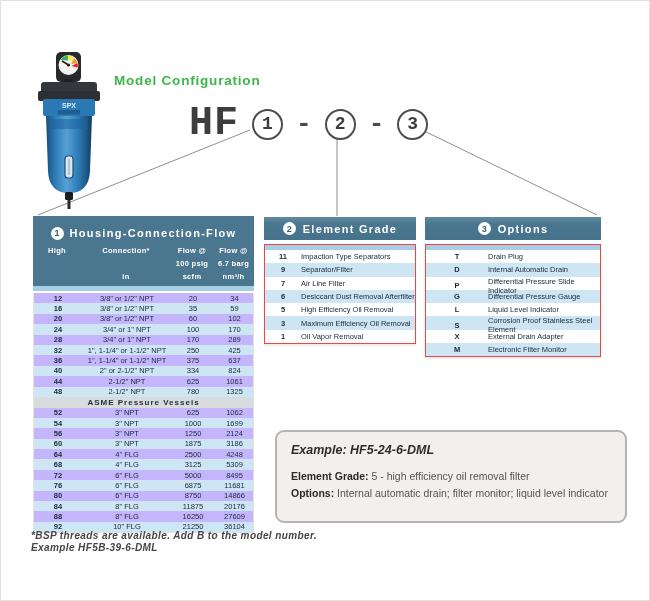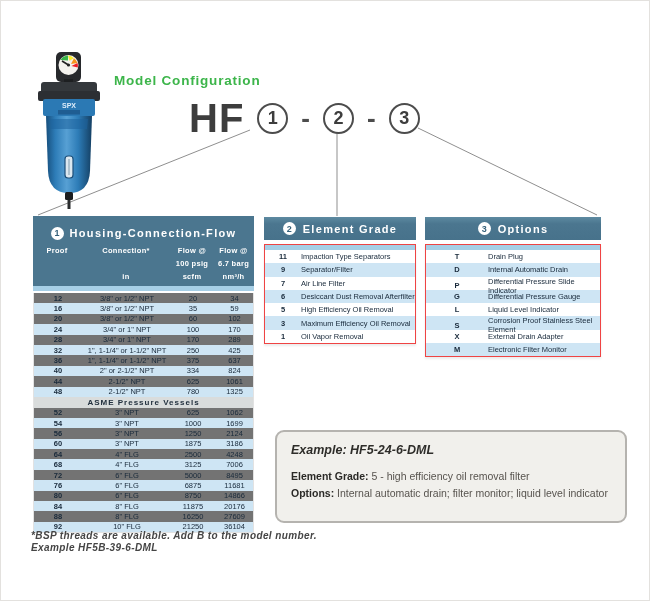--- a/index.html
+++ b/index.html
@@ -6,21 +6,21 @@
   .page{
     position:relative;width:650px;height:601px;background:#ffffff;
     font-family:"Liberation Sans", sans-serif;overflow:hidden;
     border:1px solid #e3e1de;box-sizing:border-box;
   }
   .lines-svg{position:absolute;top:0;left:0;pointer-events:none;}
 
   
   .green-title{position:absolute;left:113px;top:72px;font-size:13.5px;font-weight:bold;
     color:#3cb54a;letter-spacing:.8px;}
-  .model-code{position:absolute;left:188px;top:94px;display:flex;align-items:center;gap:13px;}
+  .model-code{position:absolute;left:188px;top:100px;display:flex;align-items:center;gap:13px;font-family:Liberation Mono, monospace;}
   .hf{font-size:40px;font-weight:bold;color:#3d3d3d;letter-spacing:1px;line-height:46px;}
   .num-circle{width:27px;height:27px;border:2.5px solid #4c4c4c;border-radius:50%;
     background:#fff;display:flex;align-items:center;justify-content:center;
     font-size:18px;font-weight:bold;color:#3d3d3d;}
   .dash{font-size:26px;font-weight:bold;color:#4c4c4c;line-height:26px;}
 
   
   .tbl{position:absolute;box-sizing:border-box;}
   .tbl-header{background:linear-gradient(#5d8aa1,#4b768f 30%,#47728b);color:#fff;
     display:flex;align-items:center;justify-content:center;gap:7px;}
@@ -32,21 +32,21 @@
 
   
   .housing{left:32px;top:215px;width:221px;}
   .housing .head-block{background:linear-gradient(#60900aa0,#4b768f) ,#4b768f;background:#4b768f;
     padding:6px 0 3px 0;}
   .housing .title-row{display:flex;align-items:center;justify-content:center;gap:6px;height:22px;
     color:#fff;}
   .col-grid{display:grid;grid-template-columns:48px 90px 42px 41px;color:#fff;
     font-size:7.5px;font-weight:bold;letter-spacing:.3px;text-align:center;}
   .col-grid span{line-height:13px;height:13px;}
-  .h-rows{border:1px solid #e2e2e2;border-top:none;background:#737373;margin-top:2px;}
+  .h-rows{border:1px solid #e2e2e2;border-top:none;background:#c4b5fd;margin-top:2px;}
   .h-row{display:grid;grid-template-columns:48px 90px 42px 41px;height:10.4px;
     align-items:center;text-align:center;font-size:7.5px;color:#18293a;}
   .h-row .c0{font-weight:bold;}
   .asme-band{height:10.6px;background:#d9dcdc;display:flex;align-items:center;justify-content:center;
     font-size:8px;font-weight:bold;letter-spacing:1px;color:#23313f;}
   .footnote{position:absolute;left:30px;top:529px;font-size:10px;font-style:italic;
     color:#454545;letter-spacing:.4px;line-height:12px;font-weight:bold;}
 
   
   .element{left:263px;top:216px;width:152px;}
@@ -131,21 +131,21 @@
     <span class="num-circle">3</span>
   </div>
 
   <section class="tbl housing">
     <div class="head-block">
       <div class="title-row">
         <span class="hdr-circle">1</span>
         <span class="tbl-title">Housing-Connection-Flow</span>
       </div>
       <div class="col-grid">
-        <span>Proof</span>
+        <span>High</span>
         <span>Connection*</span>
         <span>Flow @</span>
         <span>Flow @</span>
         <span></span>
           <span></span>
         <span>100 psig</span>
         <span>6.7 barg</span>
         <span></span>
         <span>in</span>
         <span>scfm</span>
@@ -245,21 +245,21 @@
           <div class="h-row">
             <span class="c0">64</span>
             <span class="c1">4" FLG</span>
             <span class="c2">2500</span>
             <span class="c3">4248</span>
           </div>
           <div class="h-row stripe">
             <span class="c0">68</span>
             <span class="c1">4" FLG</span>
             <span class="c2">3125</span>
-            <span class="c3">7006</span>
+            <span class="c3">5309</span>
           </div>
           <div class="h-row">
             <span class="c0">72</span>
             <span class="c1">6" FLG</span>
             <span class="c2">5000</span>
             <span class="c3">8495</span>
           </div>
           <div class="h-row stripe">
             <span class="c0">76</span>
             <span class="c1">6" FLG</span>

